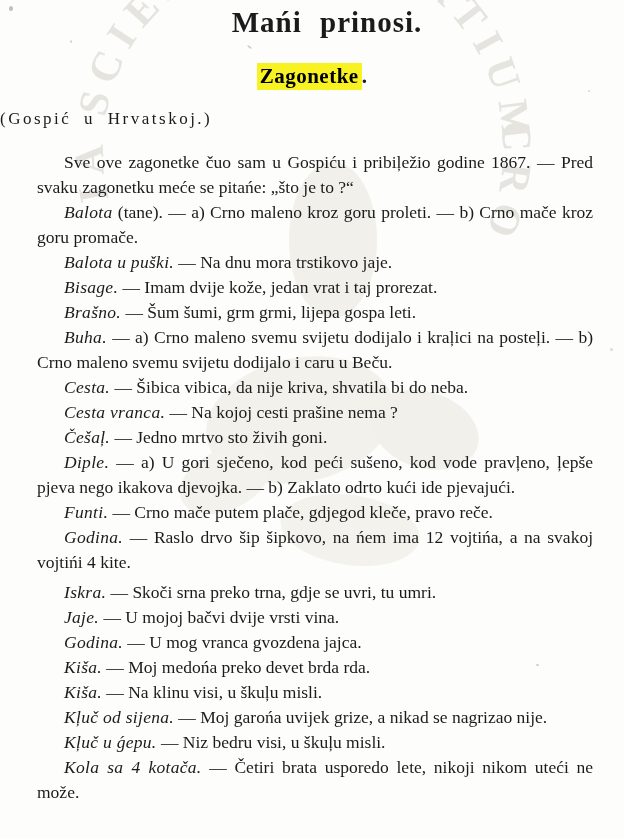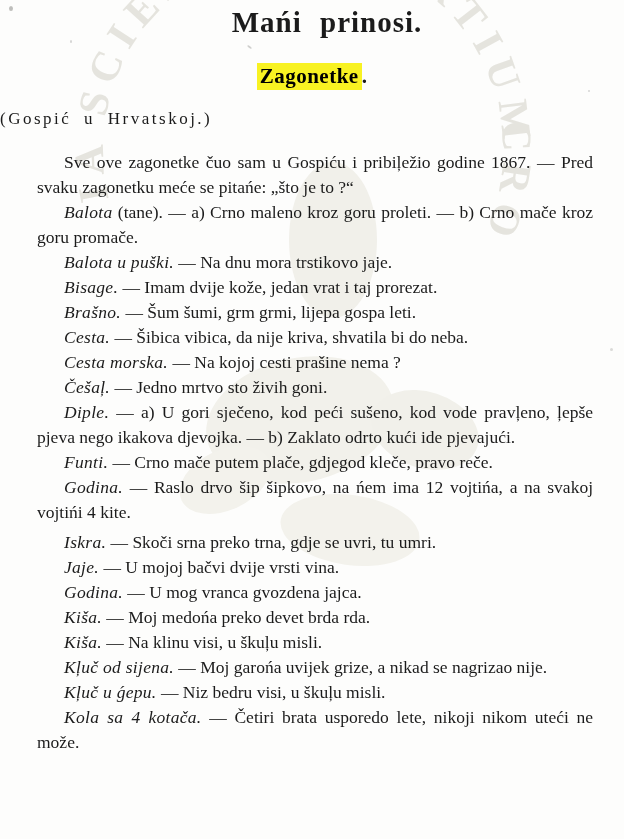--- a/index.html
+++ b/index.html
@@ -103,24 +103,25 @@
       <p class="intro">Sve ove zagonetke čuo sam u Gospiću i pribiļežio godine 1867. — Pred svaku zagonetku meće se pitańe: „što je to ?“</p>
       <div id="entries">
     <p class="entry"><i class="term">Balota</i> <span class="rest">(tane). — a) Crno maleno kroz goru proleti. — b) Crno mače kroz goru promače.</span></p>
 
     <p class="entry"><i class="term">Balota u puški.</i> <span class="rest">— Na dnu mora trstikovo jaje.</span></p>
 
     <p class="entry"><i class="term">Bisage.</i> <span class="rest">— Imam dvije kože, jedan vrat i taj prorezat.</span></p>
 
     <p class="entry"><i class="term">Brašno.</i> <span class="rest">— Šum šumi, grm grmi, lijepa gospa leti.</span></p>
 
+    <p class="entry"><i class="term">Buha.</i> <span class="rest">— a) Crno maleno svemu svijetu dodijalo i kraļici na posteļi. — b) Crno maleno svemu svijetu dodijalo i caru u Beču.</span></p>
 
     <p class="entry"><i class="term">Cesta.</i> <span class="rest">— Šibica vibica, da nije kriva, shvatila bi do neba.</span></p>
 
-    <p class="entry"><i class="term">Cesta morska.</i> <span class="rest">— Na kojoj cesti prašine nema ?</span></p>
+    <p class="entry"><i class="term">Cesta vranca.</i> <span class="rest">— Na kojoj cesti prašine nema ?</span></p>
 
     <p class="entry"><i class="term">Češaļ.</i> <span class="rest">— Jedno mrtvo sto živih goni.</span></p>
 
     <p class="entry"><i class="term">Diple.</i> <span class="rest">— a) U gori sječeno, kod peći sušeno, kod vode pravļeno, ļepše pjeva nego ikakova djevojka. — b) Zaklato odrto kući ide pjevajući.</span></p>
 
     <p class="entry"><i class="term">Funti.</i> <span class="rest">— Crno mače putem plače, gdjegod kleče, pravo reče.</span></p>
 
     <p class="entry"><i class="term">Godina.</i> <span class="rest">— Raslo drvo šip šipkovo, na ńem ima 12 vojtińa, a na svakoj vojtińi 4 kite.</span></p>
 
     <p class="entry gap-before"><i class="term">Iskra.</i> <span class="rest">— Skoči srna preko trna, gdje se uvri, tu umri.</span></p>

